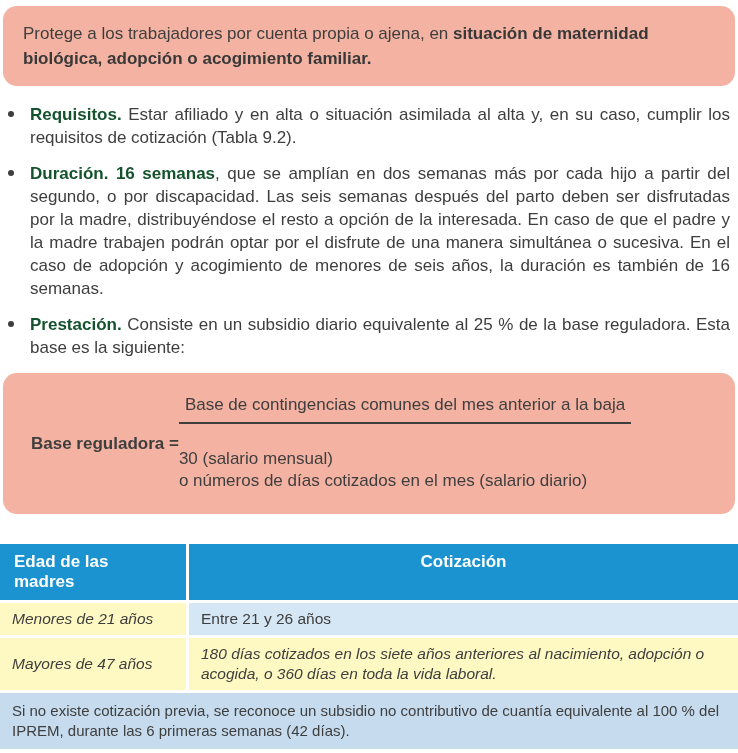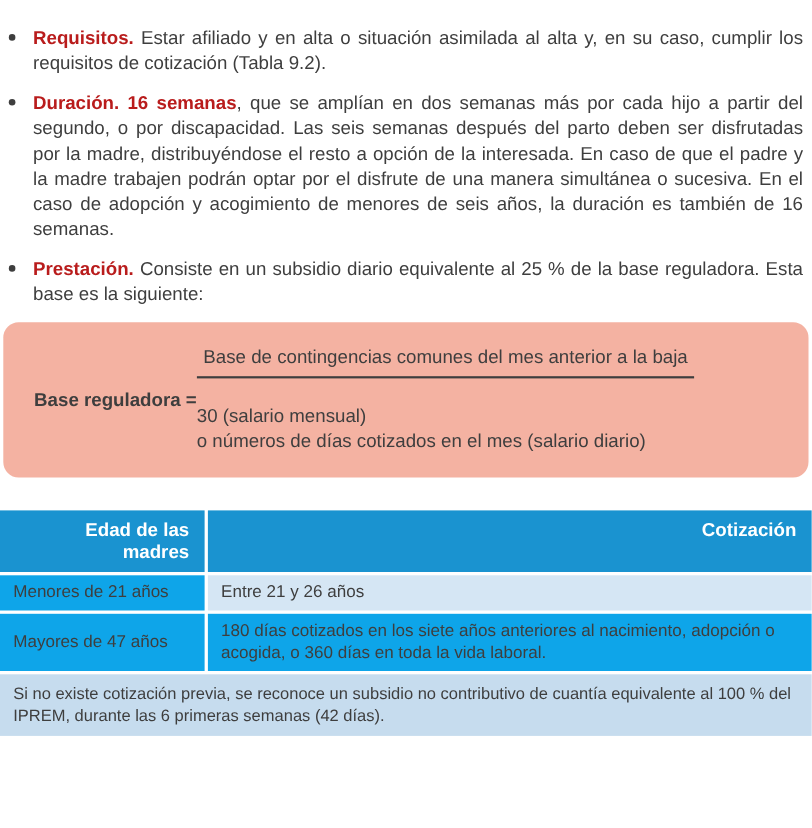--- a/index.html
+++ b/index.html
@@ -35,21 +35,21 @@
     background: #3e3e3e;
     margin: 8px 0 0 0;
   }
   .bullet-text {
     margin-left: 16px;
     font-size: 17px;
     line-height: 23px;
     text-align: justify;
     flex: 1 1 auto;
   }
-  .bullet-text b { color: #b91c1c; }
+  .bullet-text b { color: #14532d; }
 
   
   .formula-box {
     margin: 14px 3px 0 3px;
     background: #f4b2a2;
     border-radius: 14px;
     padding: 22px 28px;
     display: flex;
     align-items: center;
     min-height: 104px;
@@ -72,45 +72,47 @@
     background: #ffffff;
     width: 738px;
   }
   .th {
     background: #1a93d0;
     color: #ffffff;
     font-weight: bold;
     font-size: 17px;
     padding: 8px 14px;
     line-height: 20px;
-    text-align: right;
   }
-  .th-col2 { }
+  .th-col2 { text-align: center; }
   .cell {
     font-size: 15.5px;
     line-height: 20px;
     padding: 6px 12px;
     display: flex;
     align-items: center;
   }
-  .bg-light  { background: #0ea5e9; }
+  .bg-light  { background: #fef9c3; font-style: italic; }
   .bg-medium { background: #d5e6f4; }
   .footnote {
     grid-column: 1 / -1;
     background: #c6dcee;
     font-size: 15px;
     line-height: 20px;
     padding: 8px 12px;
   }
 </style>
 </head>
 <body>
 
 <div class="page">
 
+  <div class="highlight-box">
+    <span>Protege a los trabajadores por cuenta propia o ajena, en </span><b>situación de maternidad biológica, adopción o acogimiento familiar.</b>
+  </div>
 
   <div class="bullets">
 
     <div class="bullet">
       <span class="dot"></span>
       <div class="bullet-text">
         <b>Requisitos.</b><span> Estar afiliado y en alta o situación asimilada al alta y, en su caso, cumplir los requisitos de cotización (Tabla 9.2).</span>
       </div>
     </div>
 

